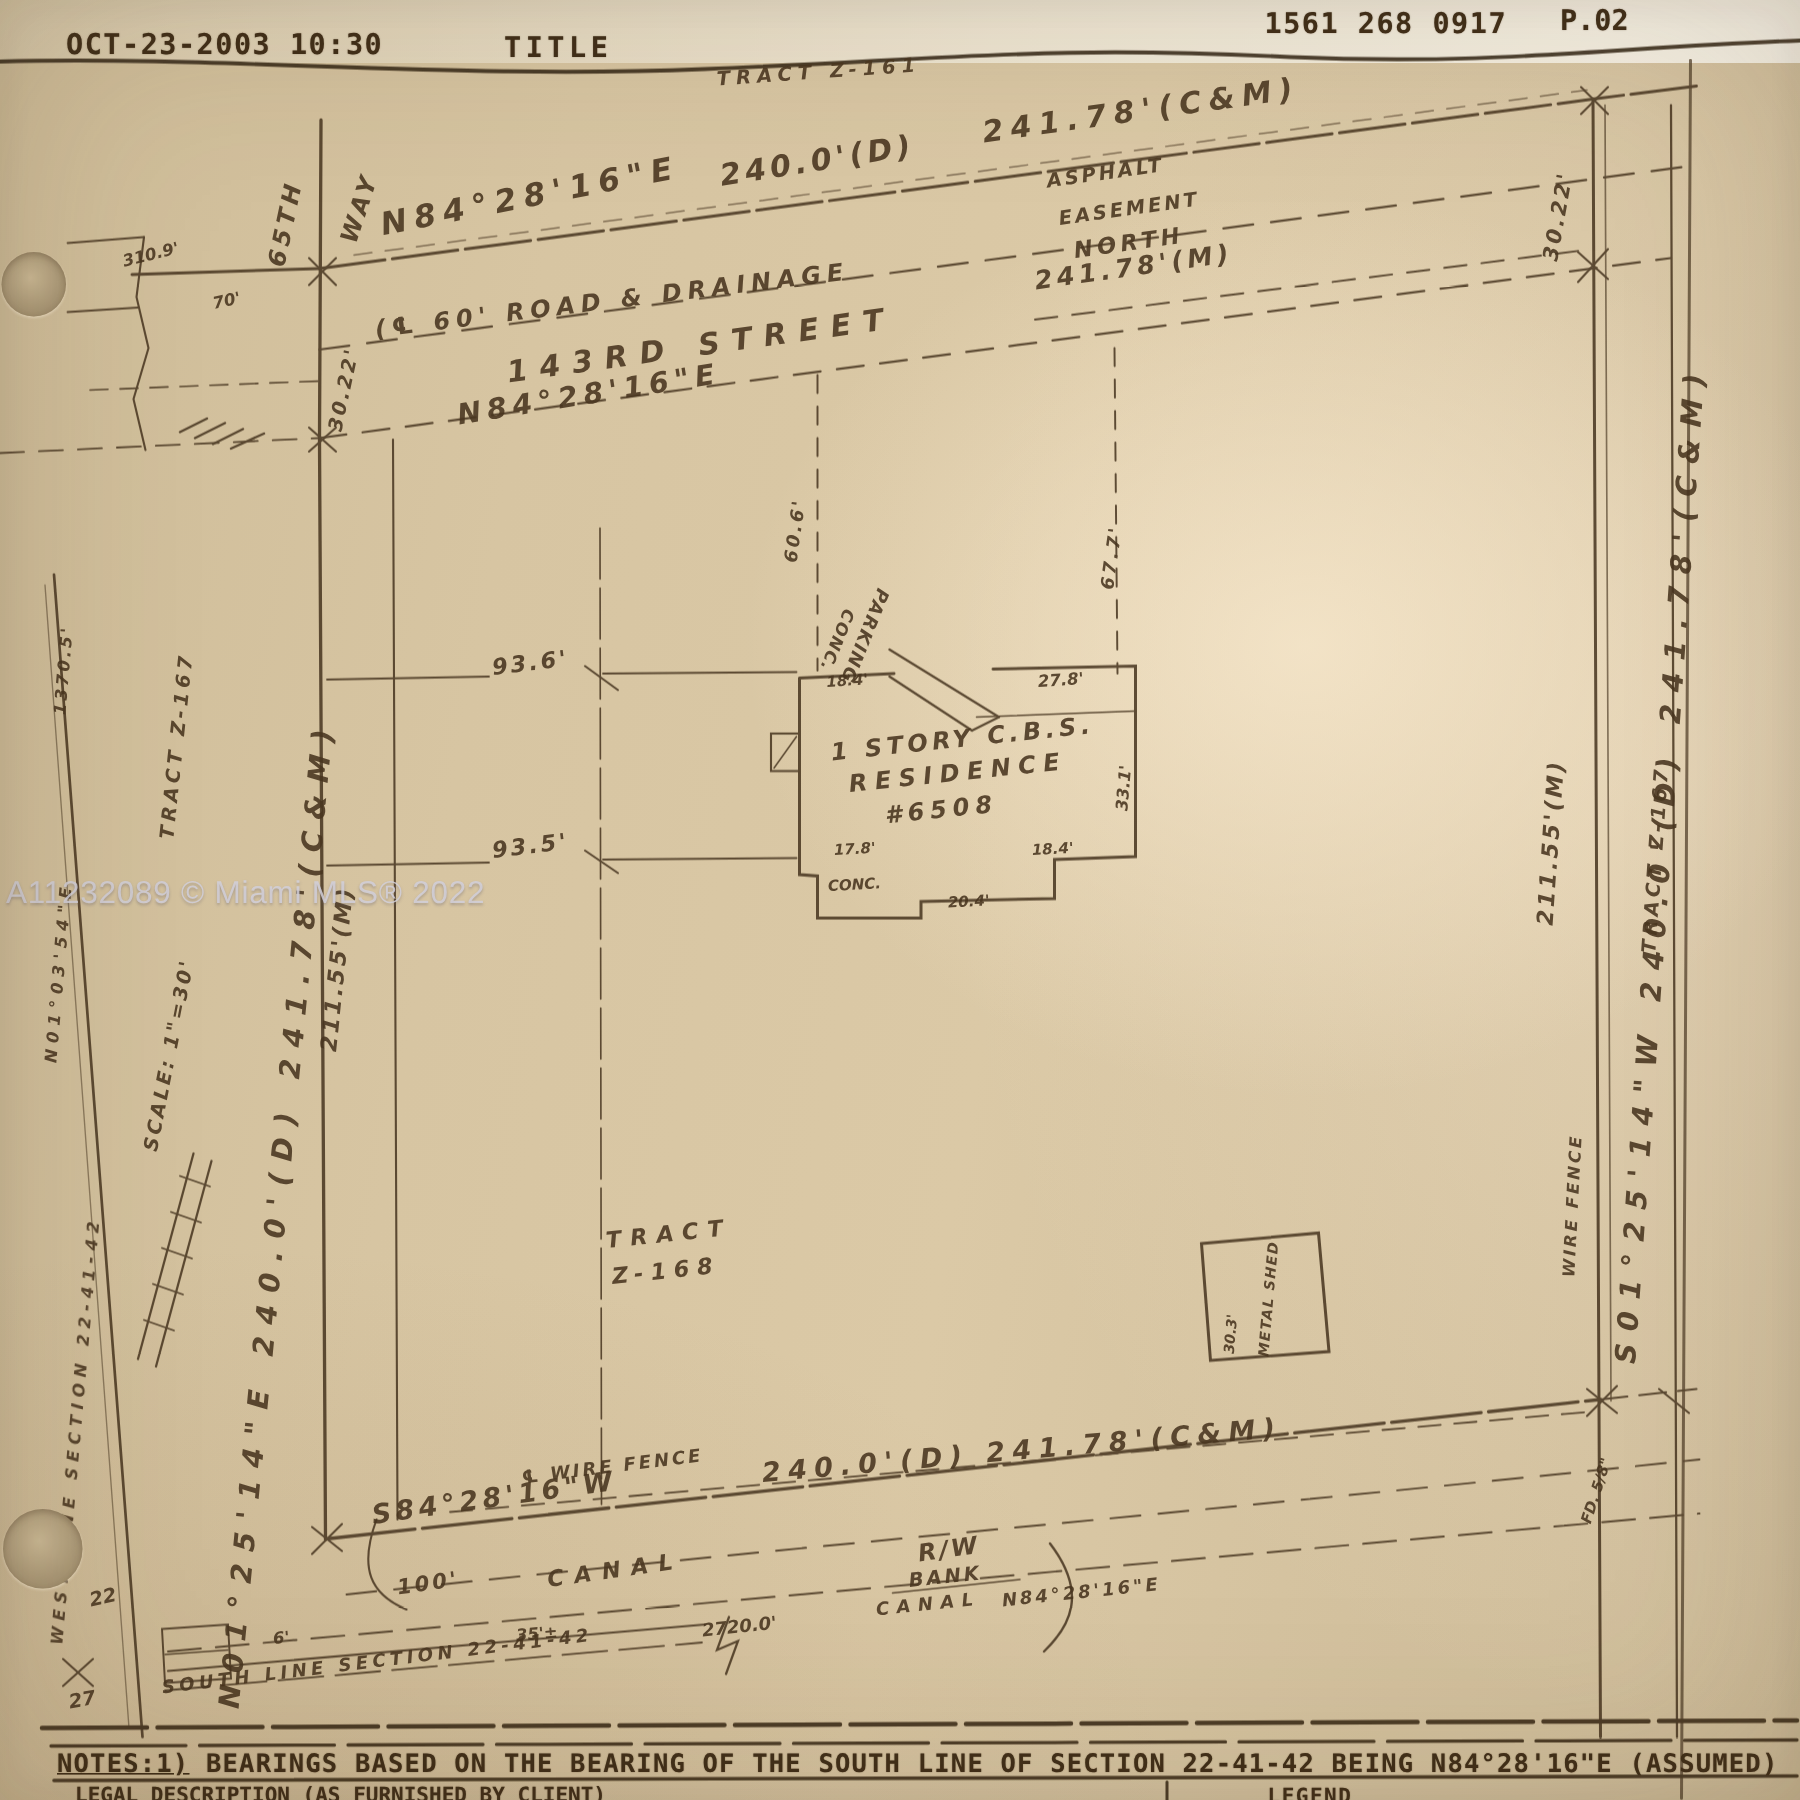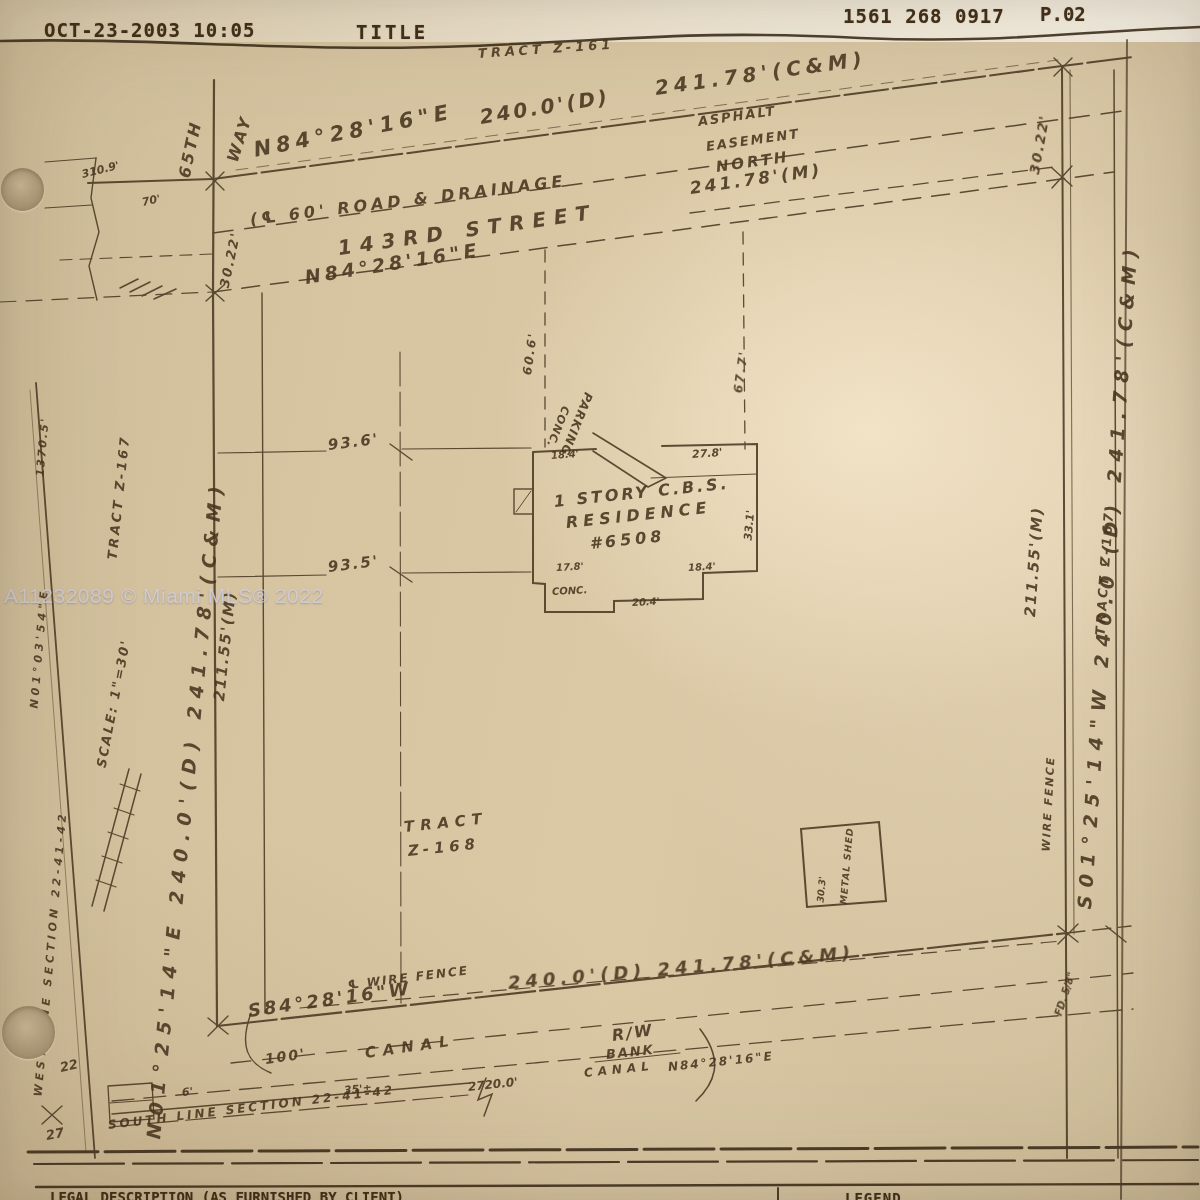--- a/index.html
+++ b/index.html
@@ -109,22 +109,22 @@
         <path d="M390,444 L412,460 M390,567 L412,582"></path>
       </g>
 
       <path d="M28,1152 L1198,1147" stroke-width="3" stroke-dasharray="70,7" stroke="#3a2a16"></path>
       <path d="M34,1164 L1198,1160" stroke-width="2.2" stroke-dasharray="90,9" stroke="#3a2a16"></path>
       <path d="M36,1187 L1198,1184" stroke-width="2.4" stroke="#3a2a16"></path>
       <path d="M778,1188 L778,1200" stroke-width="2" stroke="#3a2a16"></path>
     </g>
   </svg>
 
-  <span class="fx" style="left:44px;top:19px;font-size:19px;letter-spacing:1px">OCT-23-2003  10:05</span>
-  <span class="fx" style="left:356px;top:21px;font-size:19px;letter-spacing:3px">TITLE</span>
+  <span class="fx" style="left:44px;top:19px;font-size:19px;letter-spacing:1px">OCT-23-2003  10:30</span>
+  <span class="fx" style="left:336px;top:21px;font-size:19px;letter-spacing:3px">TITLE</span>
   <span class="fx" style="left:843px;top:5px;font-size:19px;letter-spacing:1px">1561 268 0917</span>
   <span class="fx" style="left:1040px;top:3px;font-size:19px">P.02</span>
 
   <span class="hw" style="left:478px;top:46px;font-size:13px;letter-spacing:4px;transform:rotate(-4deg)">TRACT Z-161</span>
   <span class="hw" style="left:254px;top:138px;font-size:21px;letter-spacing:5px;transform:rotate(-11deg)">N84°28'16"E</span>
   <span class="hw" style="left:480px;top:105px;font-size:20px;letter-spacing:3px;transform:rotate(-9deg)">240.0'(D)</span>
   <span class="hw" style="left:655px;top:76px;font-size:20px;letter-spacing:5px;transform:rotate(-8deg)">241.78'(C&amp;M)</span>
   <span class="hw" style="left:250px;top:210px;font-size:16px;letter-spacing:4px;transform:rotate(-7deg)">(℄ 60' ROAD &amp; DRAINAGE</span>
   <span class="hw" style="left:338px;top:236px;font-size:20px;letter-spacing:8px;transform:rotate(-8deg)">143RD  STREET</span>
   <span class="hw" style="left:305px;top:266px;font-size:19px;letter-spacing:4px;transform:rotate(-9deg)">N84°28'16"E</span>
@@ -193,15 +193,16 @@
   <span class="hw" style="left:182px;top:1086px;font-size:11px;transform:rotate(-5deg)">6'</span>
   <span class="hw" style="left:108px;top:1118px;font-size:12px;letter-spacing:3px;transform:rotate(-7deg)">SOUTH LINE SECTION 22-41-42</span>
   <span class="hw" style="left:60px;top:1060px;font-size:13px;transform:rotate(-12deg)">22</span>
   <span class="hw" style="left:46px;top:1128px;font-size:13px;transform:rotate(-10deg)">27</span>
 
   <span class="wm" style="left:4px;top:584px;font-size:21px">A11232089 © Miami MLS® 2022</span>
 
   <div class="hole" style="left:1px;top:168px;width:43px;height:43px"></div>
   <div class="hole" style="left:2px;top:1006px;width:53px;height:53px"></div>
 
+  <div class="fx" style="left:38px;top:1166px;font-size:17px;letter-spacing:0.8px"><span style="text-decoration:underline">NOTES:1)</span><span>  BEARINGS BASED ON THE BEARING OF THE SOUTH LINE OF SECTION 22-41-42 BEING N84°28'16"E (ASSUMED)</span></div>
   <span class="fx" style="left:50px;top:1189px;font-size:14px">LEGAL DESCRIPTION (AS FURNISHED BY CLIENT)</span>
   <span class="fx" style="left:845px;top:1190px;font-size:14px;letter-spacing:1px">LEGEND</span>
 </div>
 
 </body></html>

